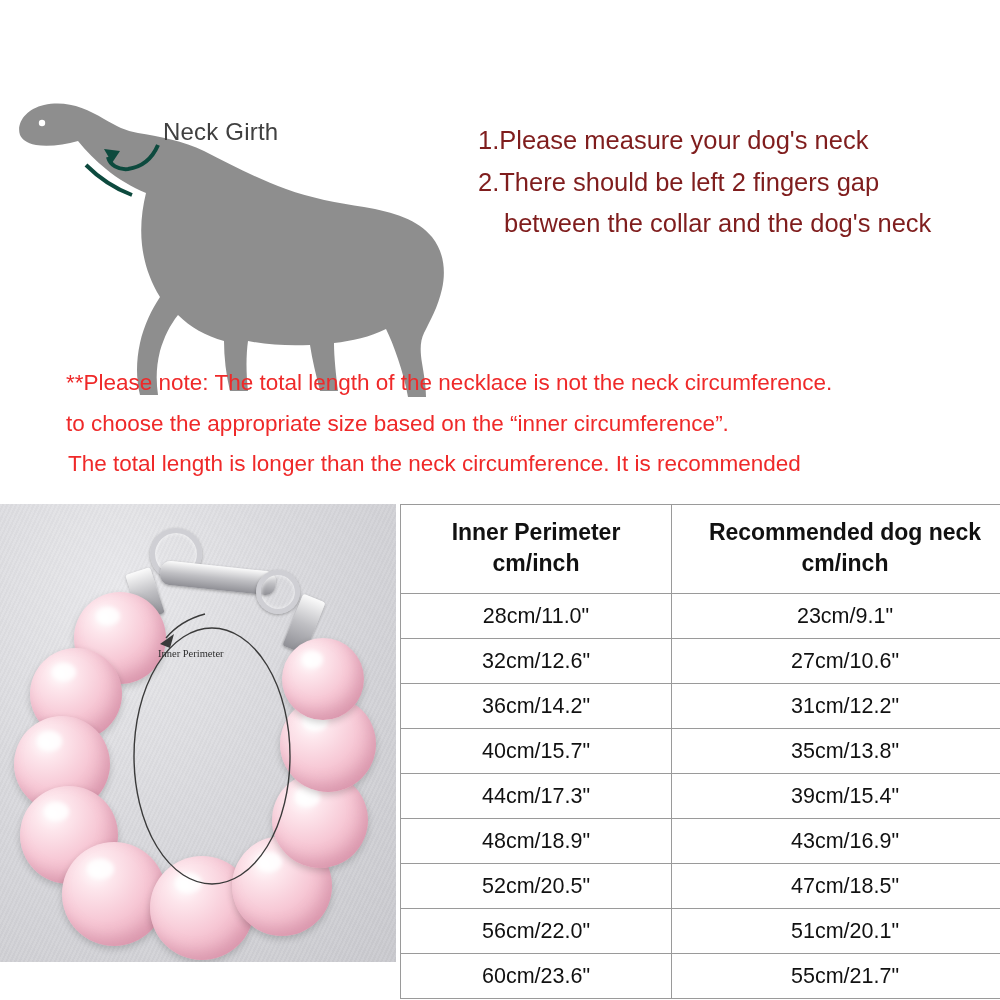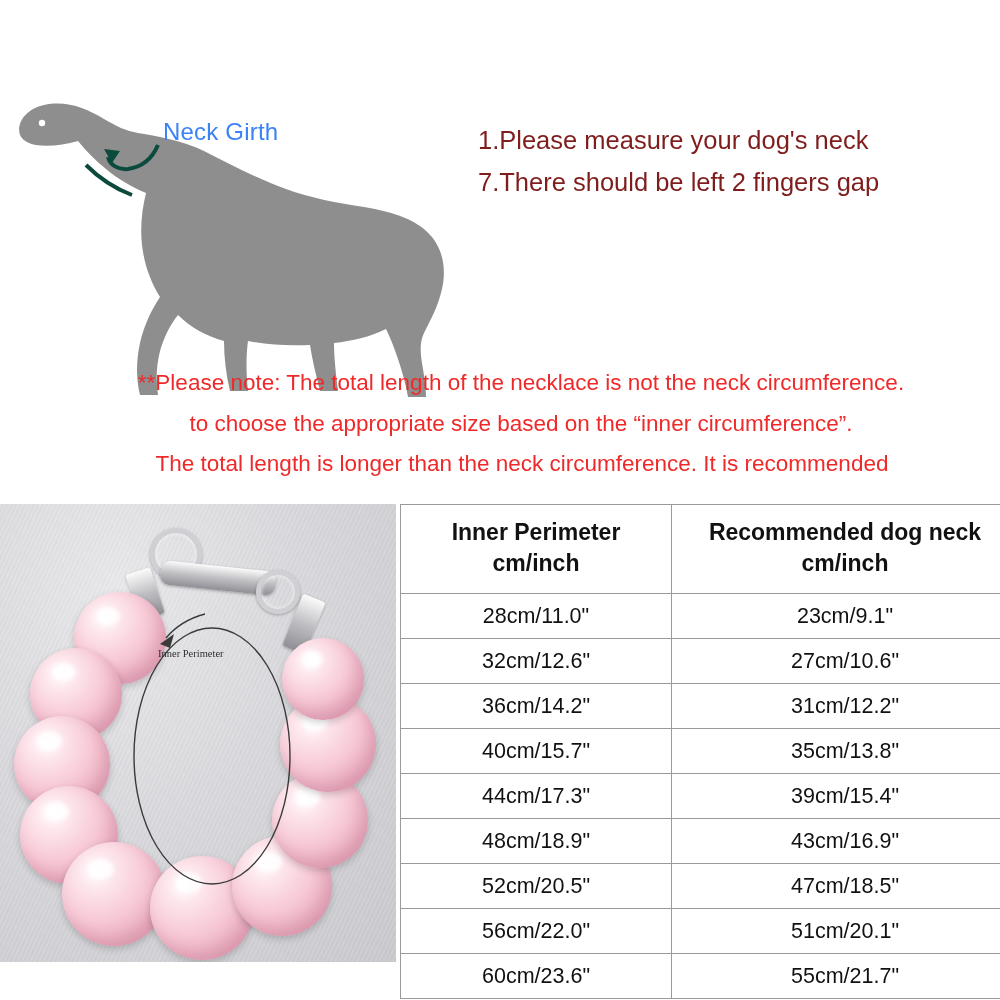--- a/index.html
+++ b/index.html
@@ -27,21 +27,21 @@
     position: absolute;
     left: 8px;
     top: 75px;
   }
 
   .neck-girth-label {
     position: absolute;
     left: 163px;
     top: 118px;
     font-size: 24px;
-    color: #3b82f6;
+    color: #404040;
     letter-spacing: .2px;
   }
 
   
   .instructions {
     position: absolute;
     left: 478px;
     top: 128px;
     width: 520px;
     color: #7f1d1d;
@@ -58,21 +58,20 @@
 
   
   .note {
     position: absolute;
     left: 66px;
     top: 372px;
     width: 910px;
     color: #ef2929;
     font-size: 22.5px;
     line-height: 1.0;
-    text-align: center;
   }
   .note-line { margin-bottom: 18px; white-space: nowrap; }
   .note-line.pad1 { padding-left: 2px; }
   .note-line.pad2 { padding-left: 0px; }
 
   
   .photo {
     position: absolute;
     left: 0;
     top: 504px;
@@ -175,21 +174,22 @@
     <g>
       <path fill="none" stroke="#0d4a3e" stroke-width="4" d="M150,70 C144,84 134,92 120,94 C110,95 102,90 100,82"></path>
       <path fill="#0d4a3e" d="M104,88 L96,74 L112,76 Z"></path>
     </g>
   </svg>
 
   <div class="neck-girth-label">Neck Girth</div>
 
   <div class="instructions">
     <div class="instr-line">1.Please measure your dog's neck</div>
-    <div class="instr-line">7.There should be left 2 fingers gap</div>
+    <div class="instr-line">2.There should be left 2 fingers gap</div>
+    <div class="instr-line indent">between the collar and the dog's neck</div>
   </div>
 </div>
 
 <div class="note">
   <div class="note-line">**Please note: The total length of the necklace is not the neck circumference.</div>
   <div class="note-line pad2">to choose the appropriate size based on the “inner circumference”.</div>
   <div class="note-line pad1">The total length is longer than the neck circumference. It is recommended</div>
 </div>
 
 <div class="photo">

